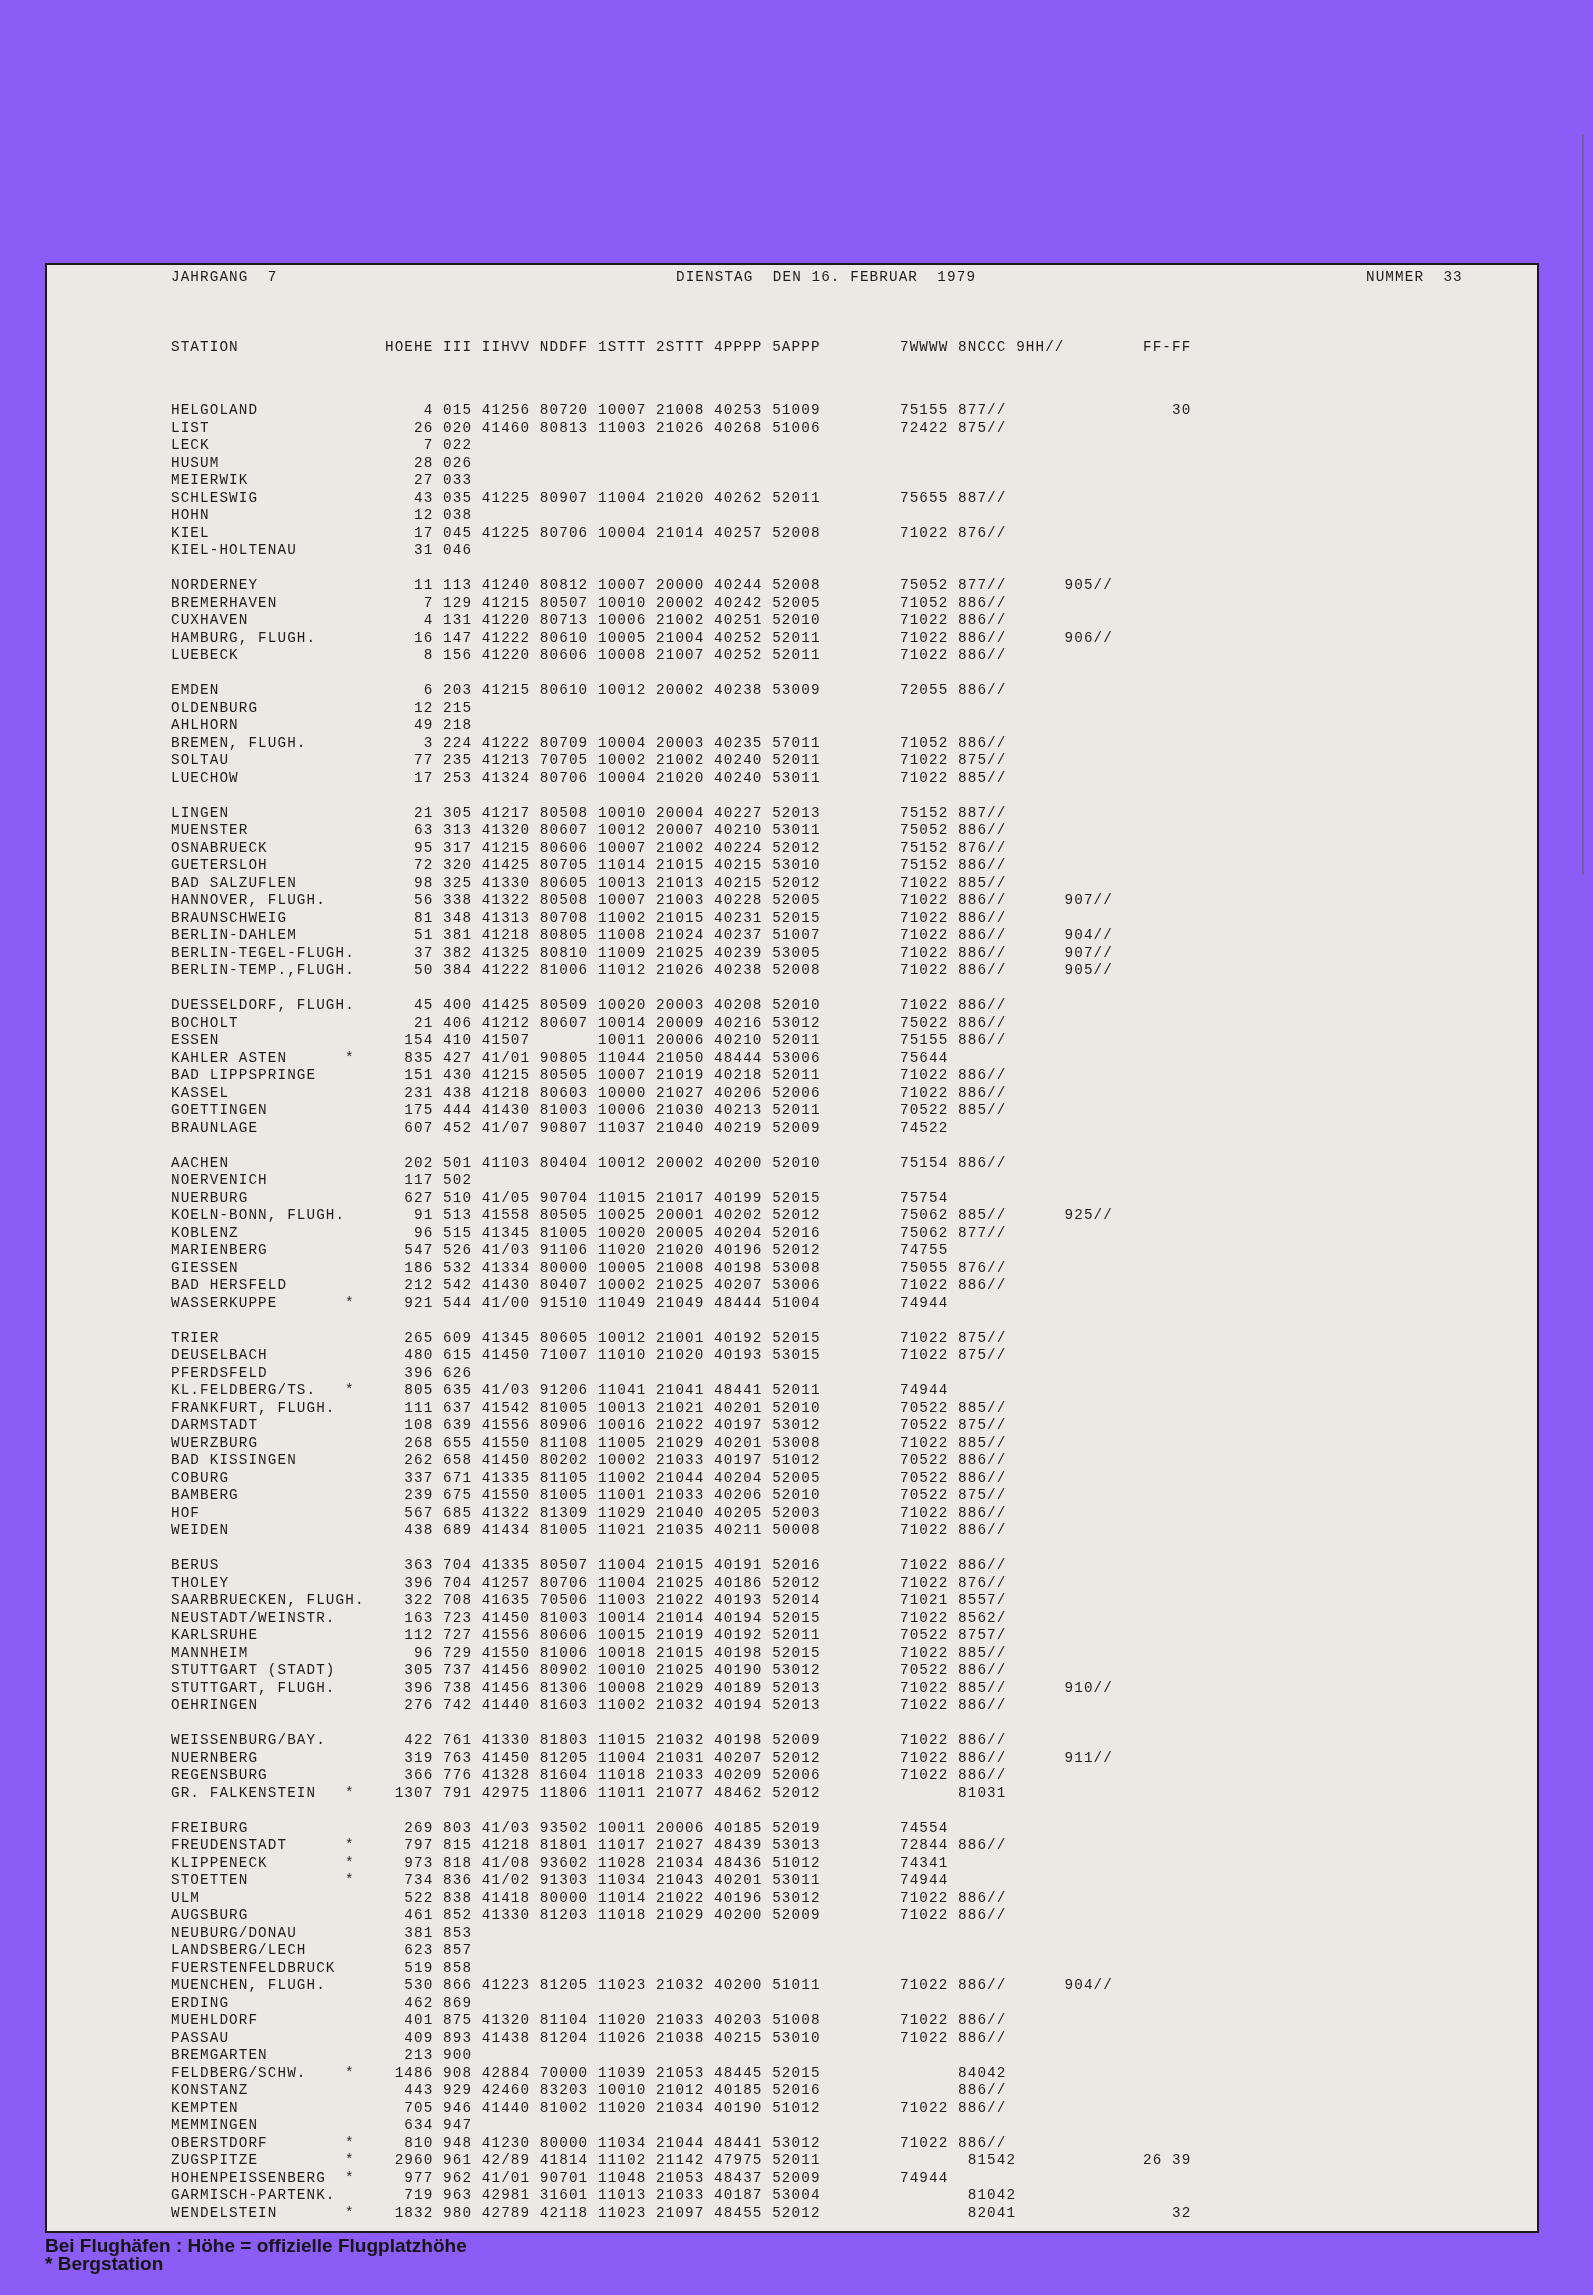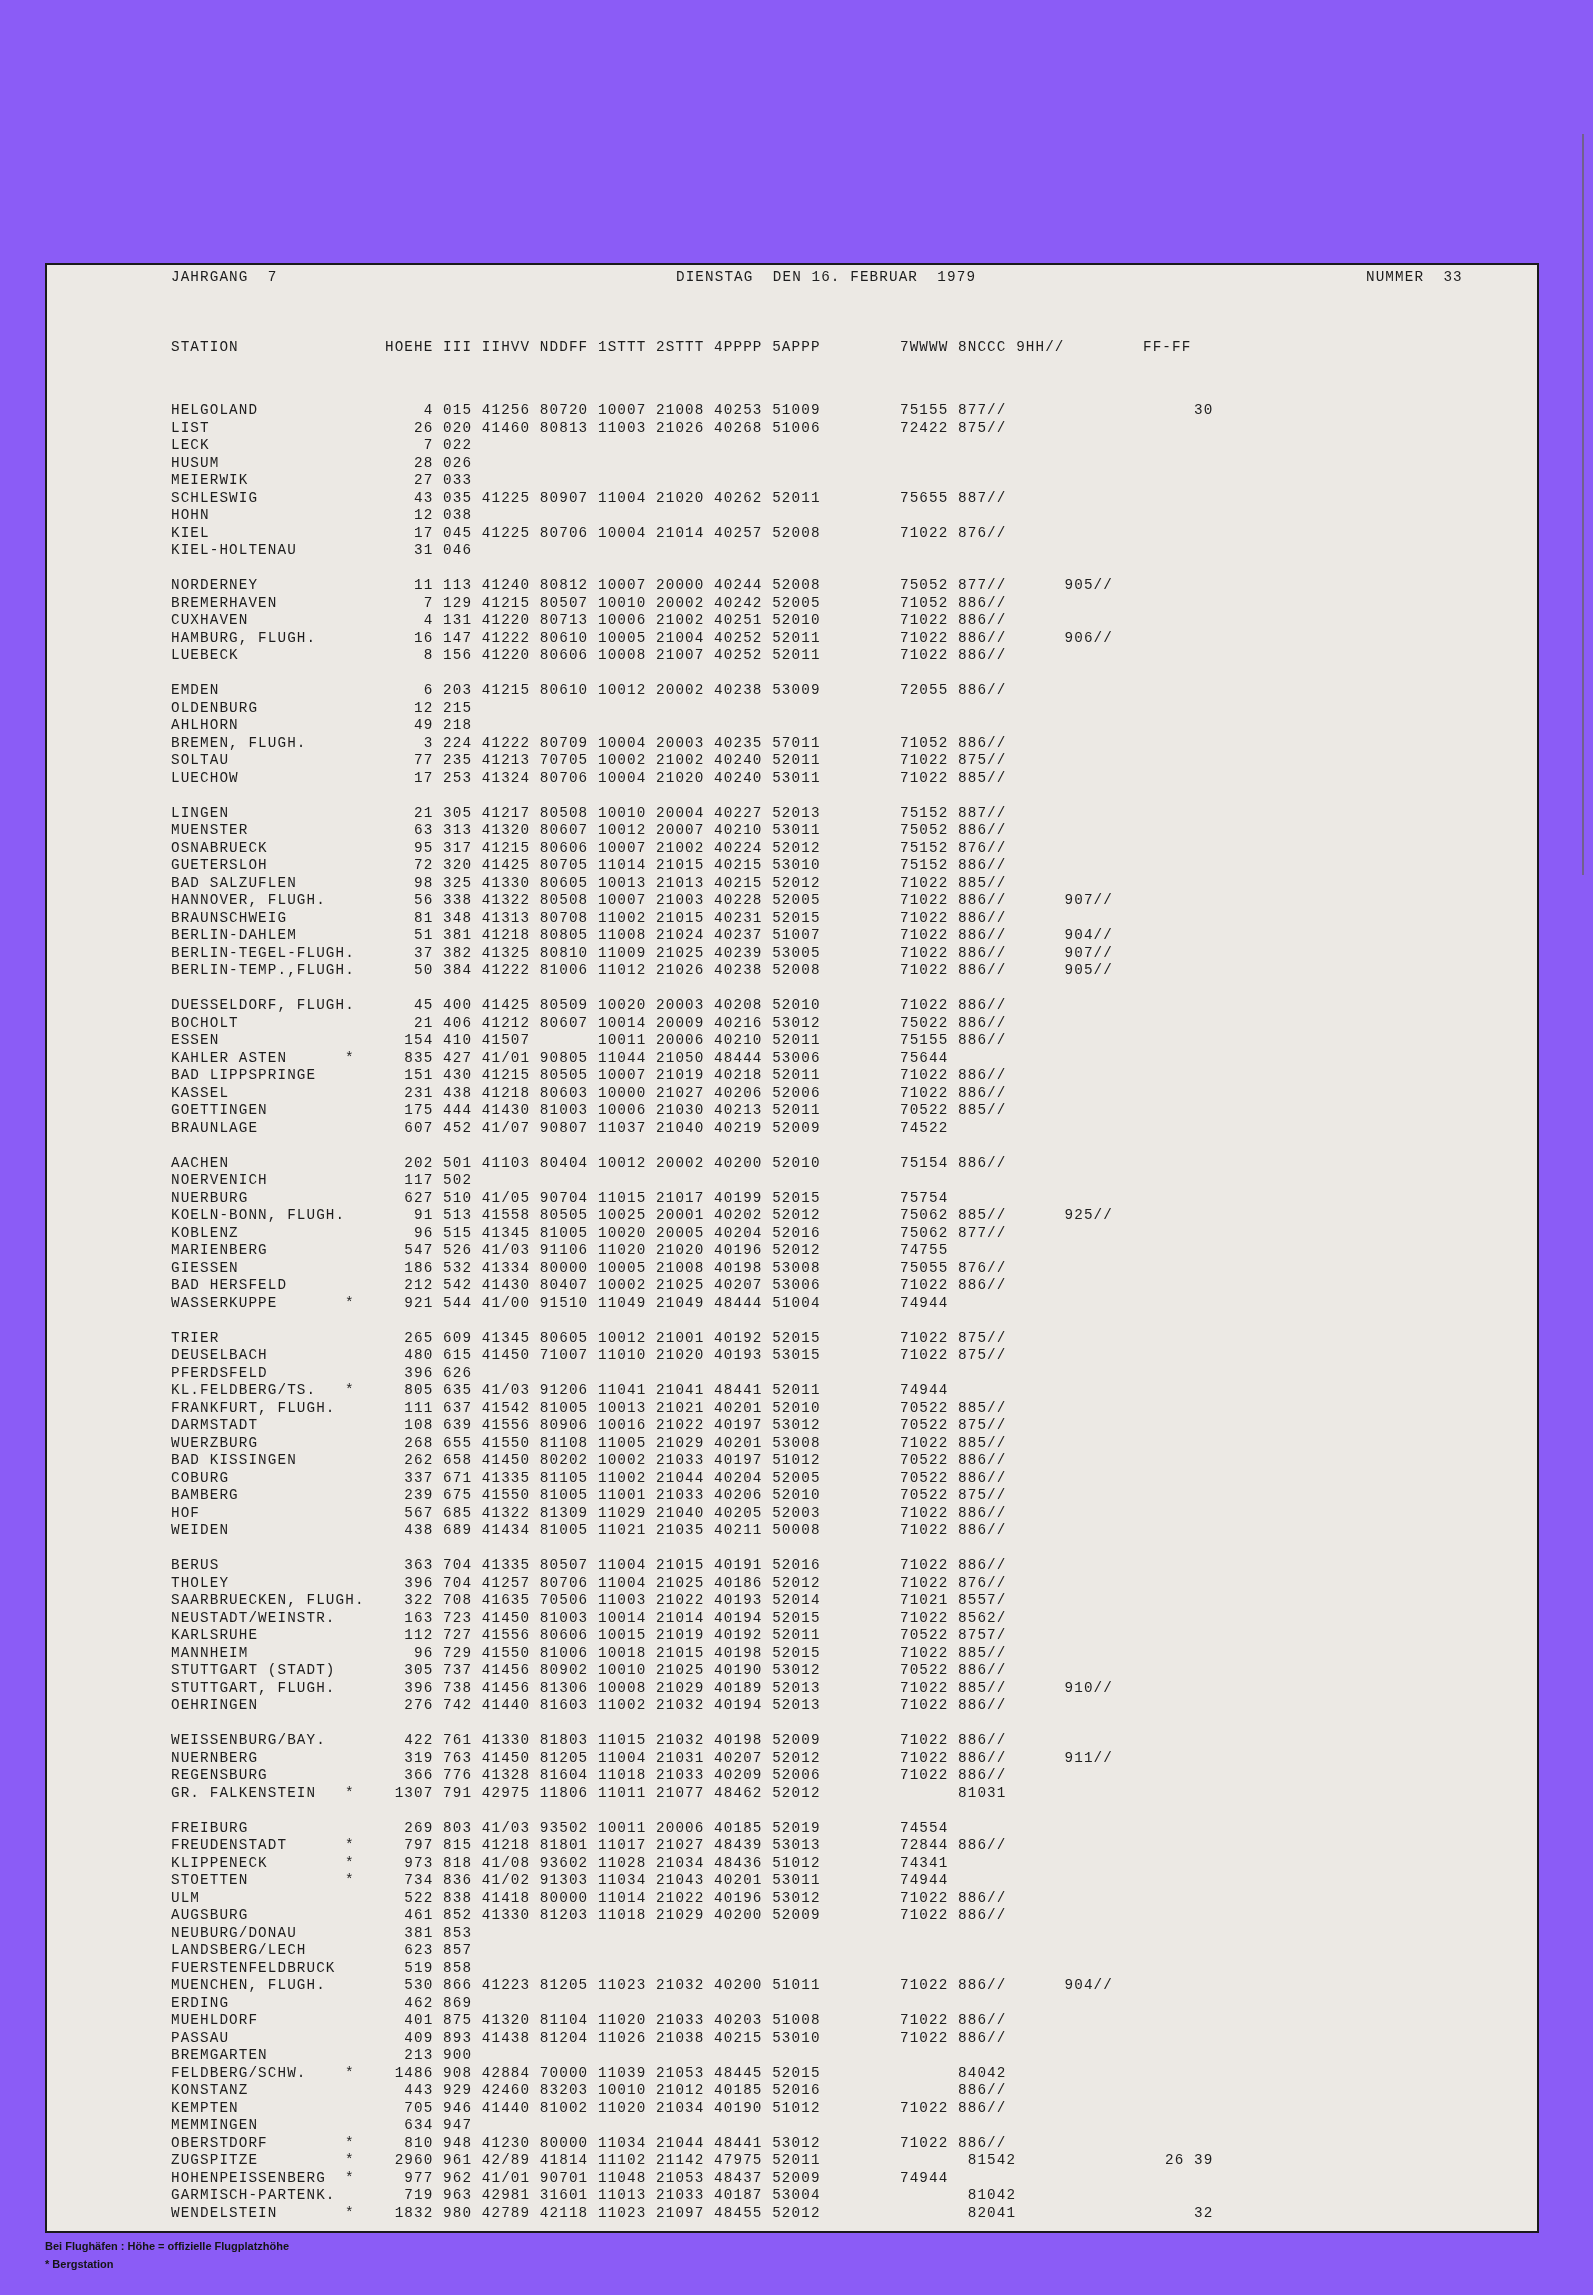--- a/index.html
+++ b/index.html
@@ -31,25 +31,25 @@
   .line{position:absolute;left:0;height:17.5px;width:100%;}
   .pos{position:absolute;top:0;white-space:pre;}
   .rows{position:absolute;left:0;top:402px;width:100%;}
   .group{margin-bottom:17.5px;}
   .row{position:relative;height:17.5px;}
   .row span{position:absolute;top:0;white-space:pre;}
   .st{left:0;}
   .mk{left:174px;}
   .dt{left:214px;}
   .ex{left:729px;}
-  .ff{left:994px;text-align:right;}
+  .ff{left:972px;text-align:right;}
   .footer{
     position:absolute;left:45px;top:2237px;
     font-family:"Liberation Sans","DejaVu Sans",sans-serif;
-    font-weight:bold;font-size:11px;line-height:18.3px;color:#151515;
+    font-weight:bold;font-size:19px;line-height:18.3px;color:#151515;
   }
 </style>
 </head>
 <body>
 
 <div class="page">
 
   <div class="doc-border"></div>
   <div class="scan-line"></div>
 

